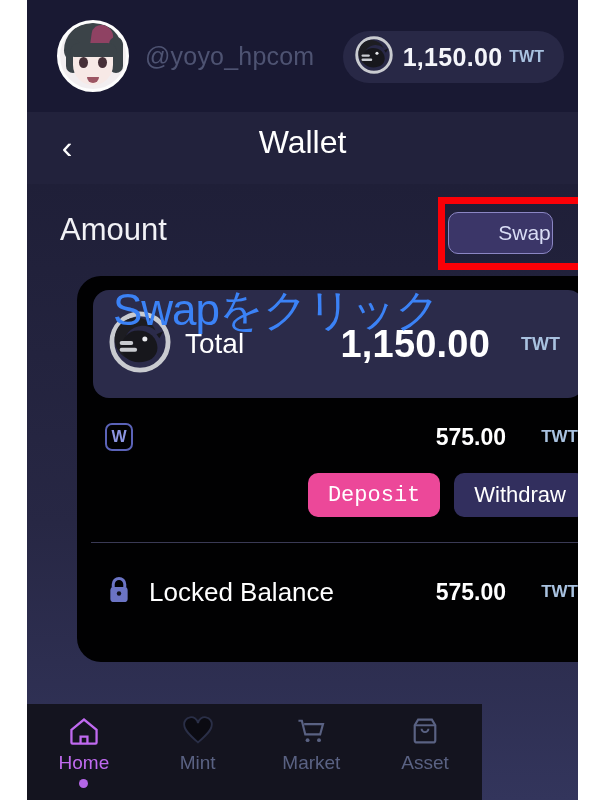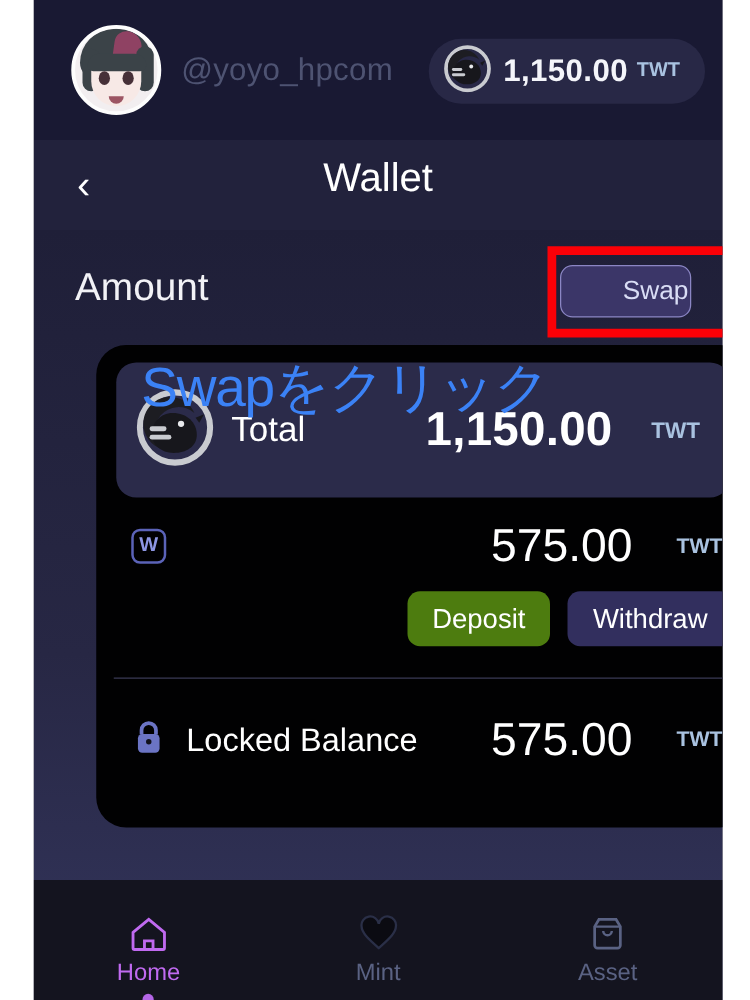--- a/index.html
+++ b/index.html
@@ -277,21 +277,22 @@
   .bal-row .icon-box { margin-left: 28px; flex: 0 0 auto; }
   .bal-row .label {
     color: #ffffff;
     font-size: 26px;
     margin-left: 16px;
   }
   .bal-row .value {
     position: absolute;
     right: 94px;
     color: #ffffff;
-    font-size: 37px;
+    font-size: 23px;
+    font-weight: bold;
   }
   .bal-row .unit {
     position: absolute;
     right: 22px;
     color: #a9c2e0;
     font-size: 17px;
     font-weight: bold;
   }
   #withdrawable-row { top: 138px; }
   #locked-row { top: 293px; }
@@ -320,40 +321,40 @@
     height: 44px;
     border-radius: 10px;
     color: #ffffff;
     font-size: 22px;
     display: flex;
     align-items: center;
     justify-content: center;
     padding: 0 20px;
     box-sizing: border-box;
   }
-  #deposit-btn { background: #4d7c0f; }
+  #deposit-btn { background: #ec4899; font-family: Liberation Mono, monospace; }
   #withdraw-btn { background: #322f5e; }
 
   #card-divider {
     position: absolute;
     left: 14px; top: 266px;
     width: 495px;
     height: 1px;
     background: #3a3a55;
   }
 
   
   #bottom-nav {
     position: absolute;
     left: 0; bottom: 0;
-    width: 551px; height: 96px;
+    width: 455px; height: 96px;
     background: #14141f;
     display: flex;
     align-items: flex-start;
-    padding-top: 26px;
+    padding-top: 10px;
     box-sizing: border-box;
   }
   .nav-item {
     flex: 1 1 0;
     display: flex;
     flex-direction: column;
     align-items: center;
     position: relative;
   }
   .nav-icon { height: 34px; display: flex; align-items: center; }
@@ -481,20 +482,30 @@
 
     <div class="nav-item">
       <span class="nav-icon">
         <svg width="32" height="30" viewBox="0 0 28 26">
           <path d="M14 23 C6 16 2 12 2 8 A6 6 0 0 1 14 6 A6 6 0 0 1 26 8 C26 12 22 16 14 23 Z" fill="#0b0b12" stroke="#2a2f47" stroke-width="1.6"></path>
         </svg>
       </span>
       <span class="nav-label">Mint</span>
     </div>
 
+    <div class="nav-item">
+      <span class="nav-icon">
+        <svg width="32" height="30" viewBox="0 0 28 26">
+          <path d="M3 4 h3 l3 12 h13 l2.5 -9 H8" fill="none" stroke="#5a6283" stroke-width="1.9"></path>
+          <circle cx="11" cy="21" r="1.7" fill="#5a6283"></circle>
+          <circle cx="21" cy="21" r="1.7" fill="#5a6283"></circle>
+        </svg>
+      </span>
+      <span class="nav-label">Market</span>
+    </div>
 
     <div class="nav-item">
       <span class="nav-icon">
         <svg width="32" height="30" viewBox="0 0 28 26">
           <path d="M5 8 L8 3 h12 l3 5 v13 a2 2 0 0 1 -2 2 H7 a2 2 0 0 1 -2 -2 Z" fill="none" stroke="#5a6283" stroke-width="1.9"></path>
           <path d="M5 8 h18" fill="none" stroke="#5a6283" stroke-width="1.7"></path>
           <path d="M11 11 a3 3 0 0 0 6 0" fill="none" stroke="#5a6283" stroke-width="1.7"></path>
         </svg>
       </span>
       <span class="nav-label">Asset</span>

